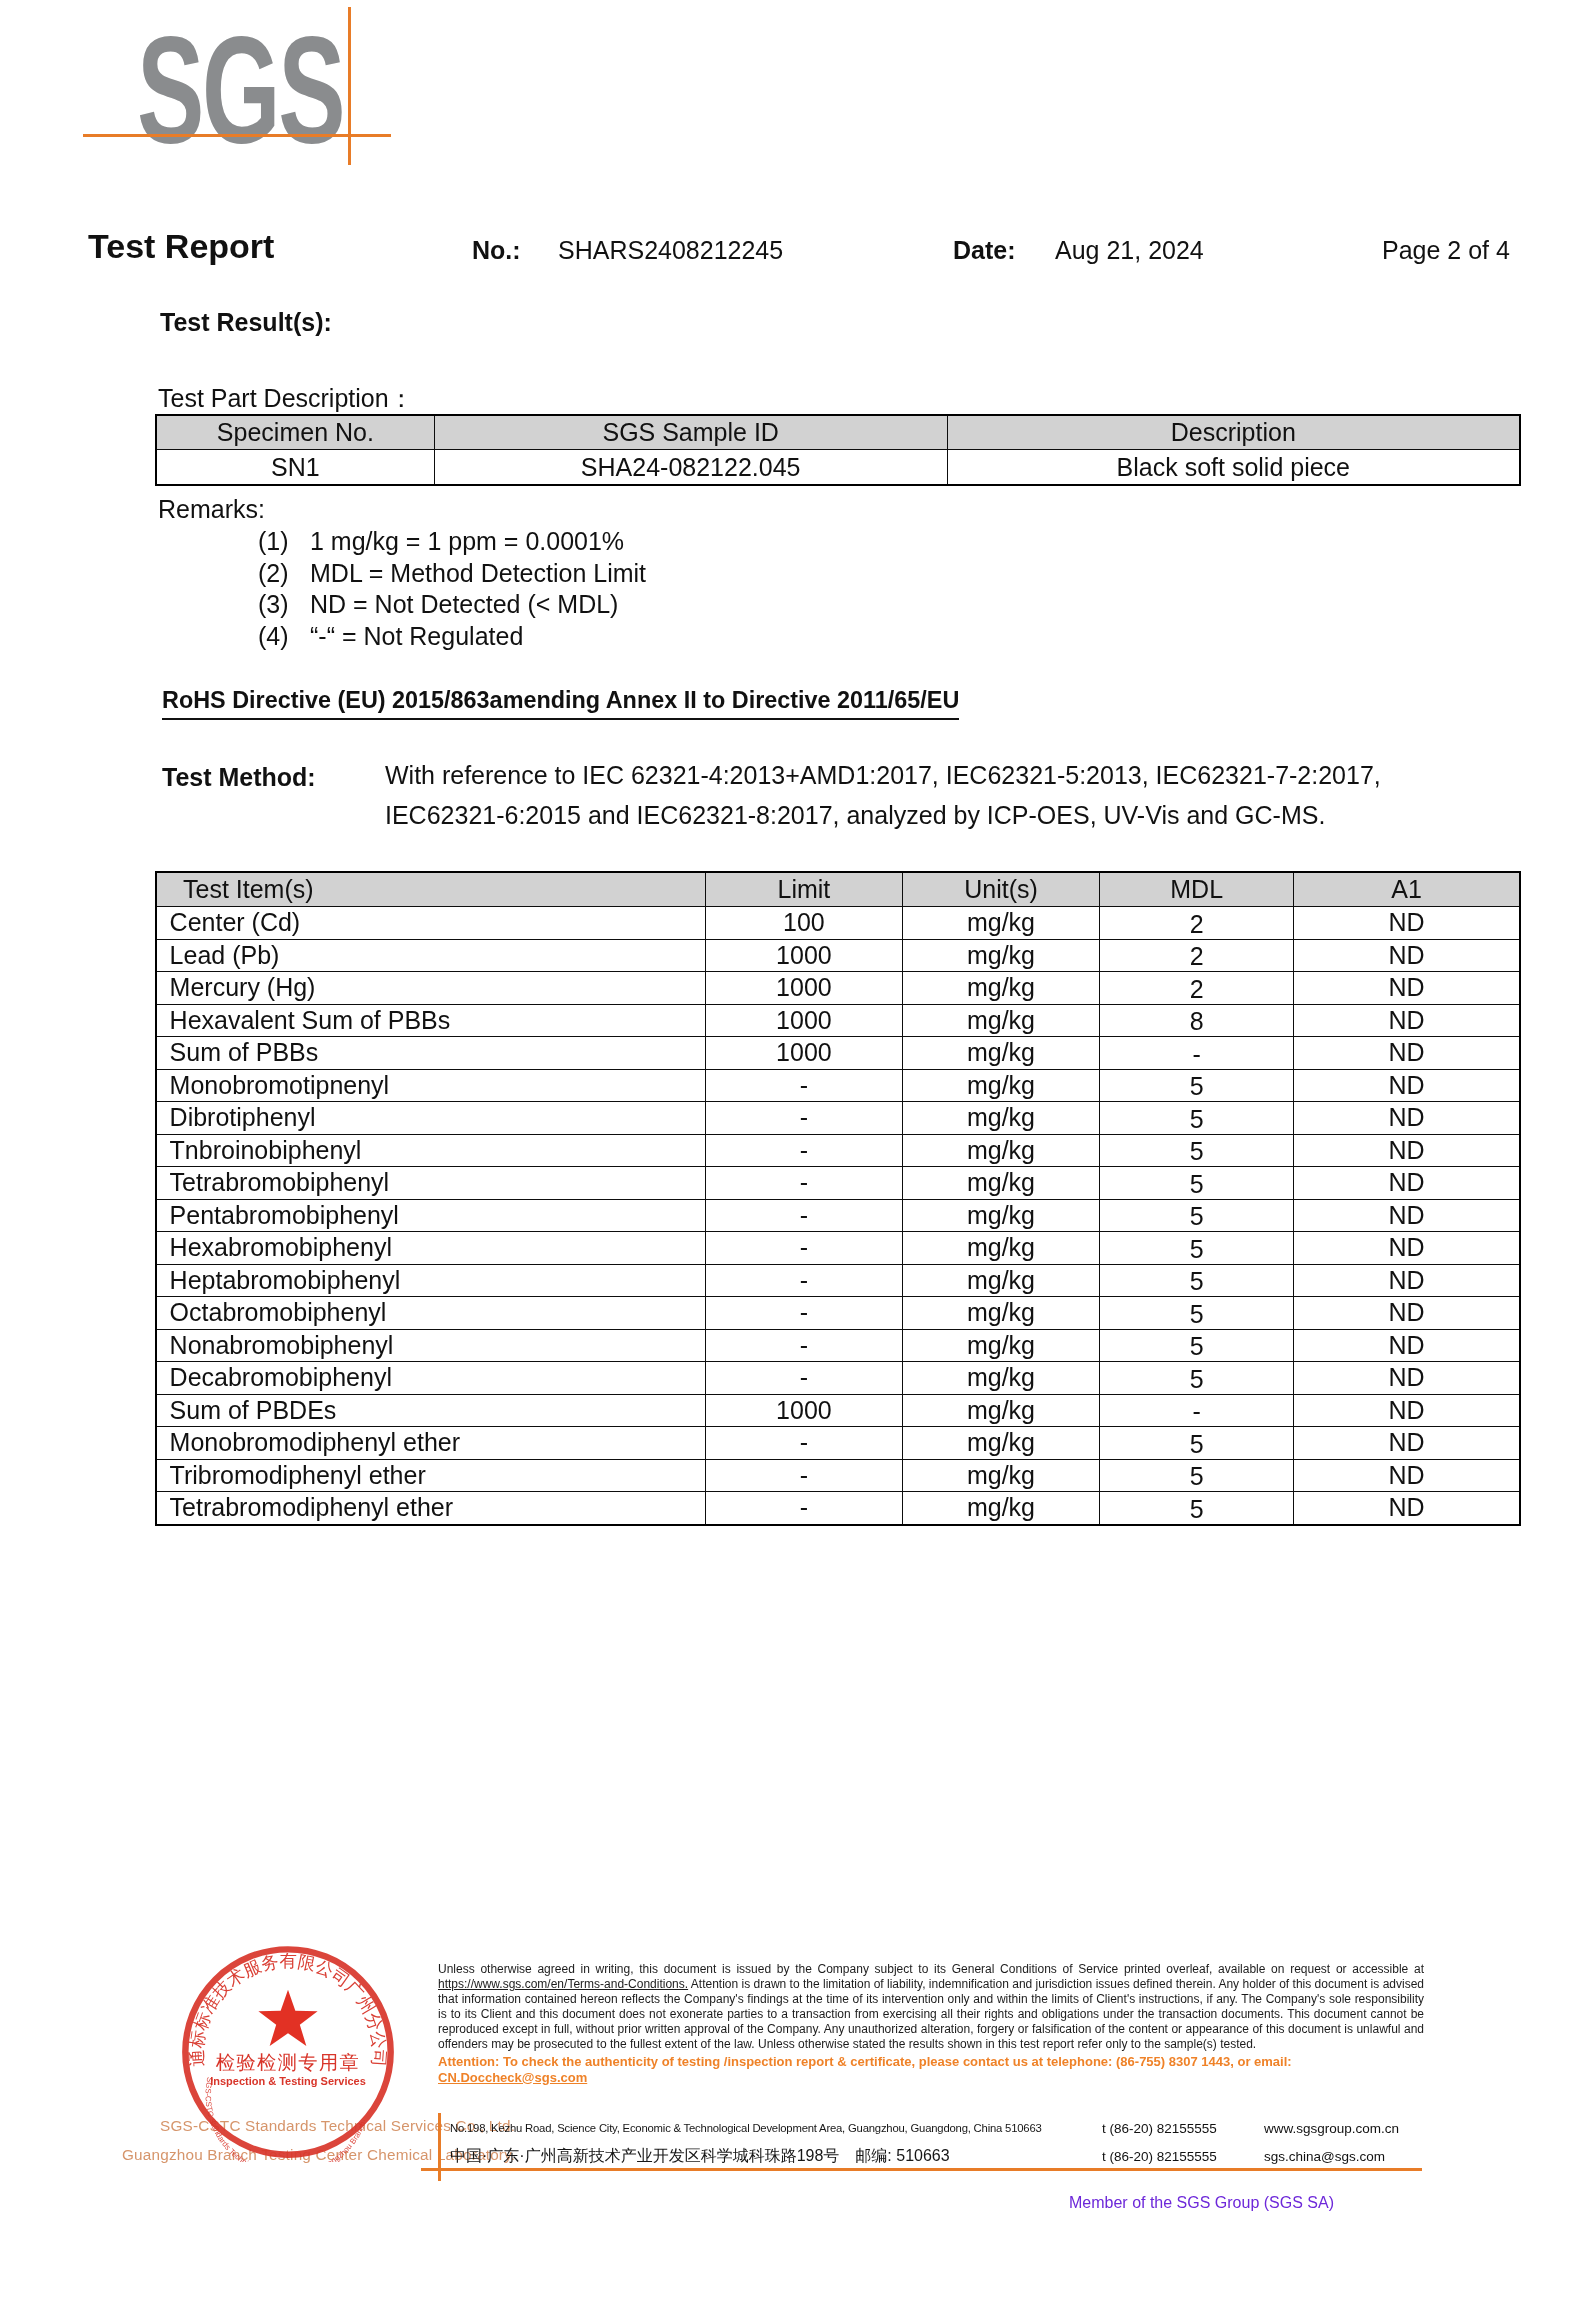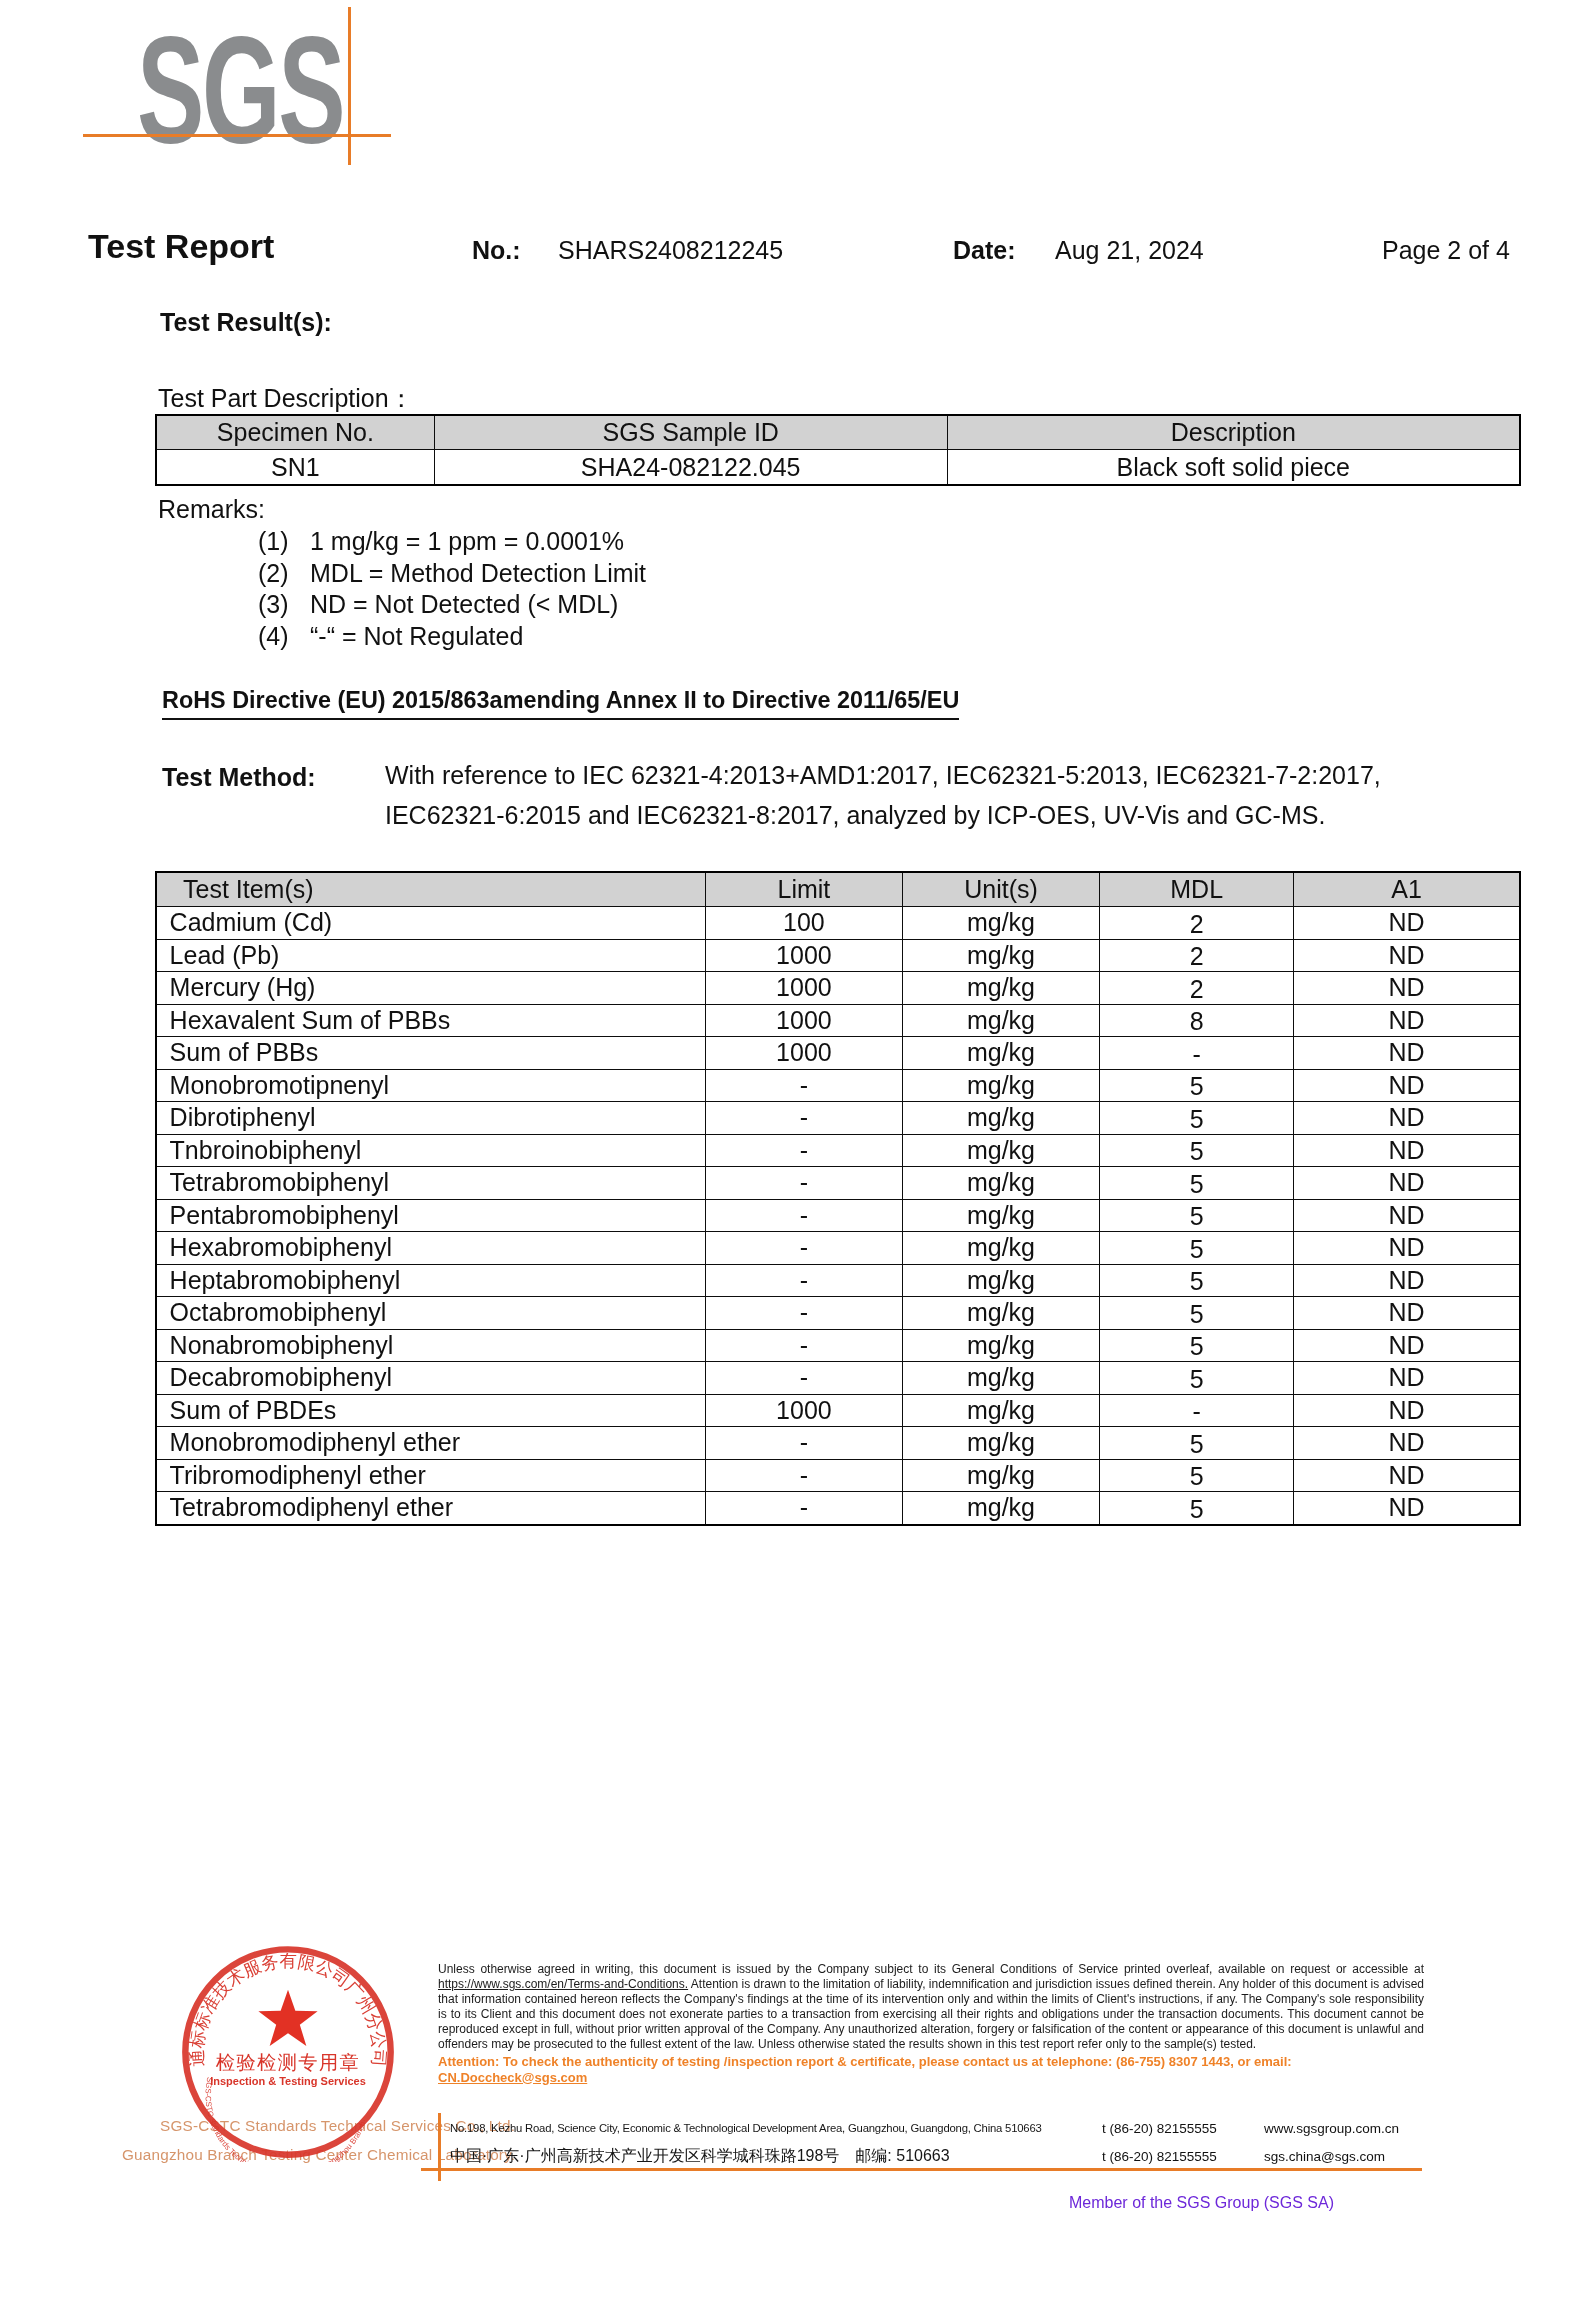--- a/index.html
+++ b/index.html
@@ -158,21 +158,21 @@
       <tr>
         <th style="text-align:left; padding-left:26px;">Test Item(s)</th>
         <th>Limit</th>
         <th>Unit(s)</th>
         <th>MDL</th>
         <th>A1</th>
       </tr>
     </thead>
     <tbody>
         <tr>
-          <td class="c0">Cadmium (Cd)</td>
+          <td class="c0">Center (Cd)</td>
           <td class="c1">100</td>
           <td class="c2">mg/kg</td>
           <td class="c3">2</td>
           <td class="c4">ND</td>
         </tr>
         <tr>
           <td class="c0">Lead (Pb)</td>
           <td class="c1">1000</td>
           <td class="c2">mg/kg</td>
           <td class="c3">2</td>

